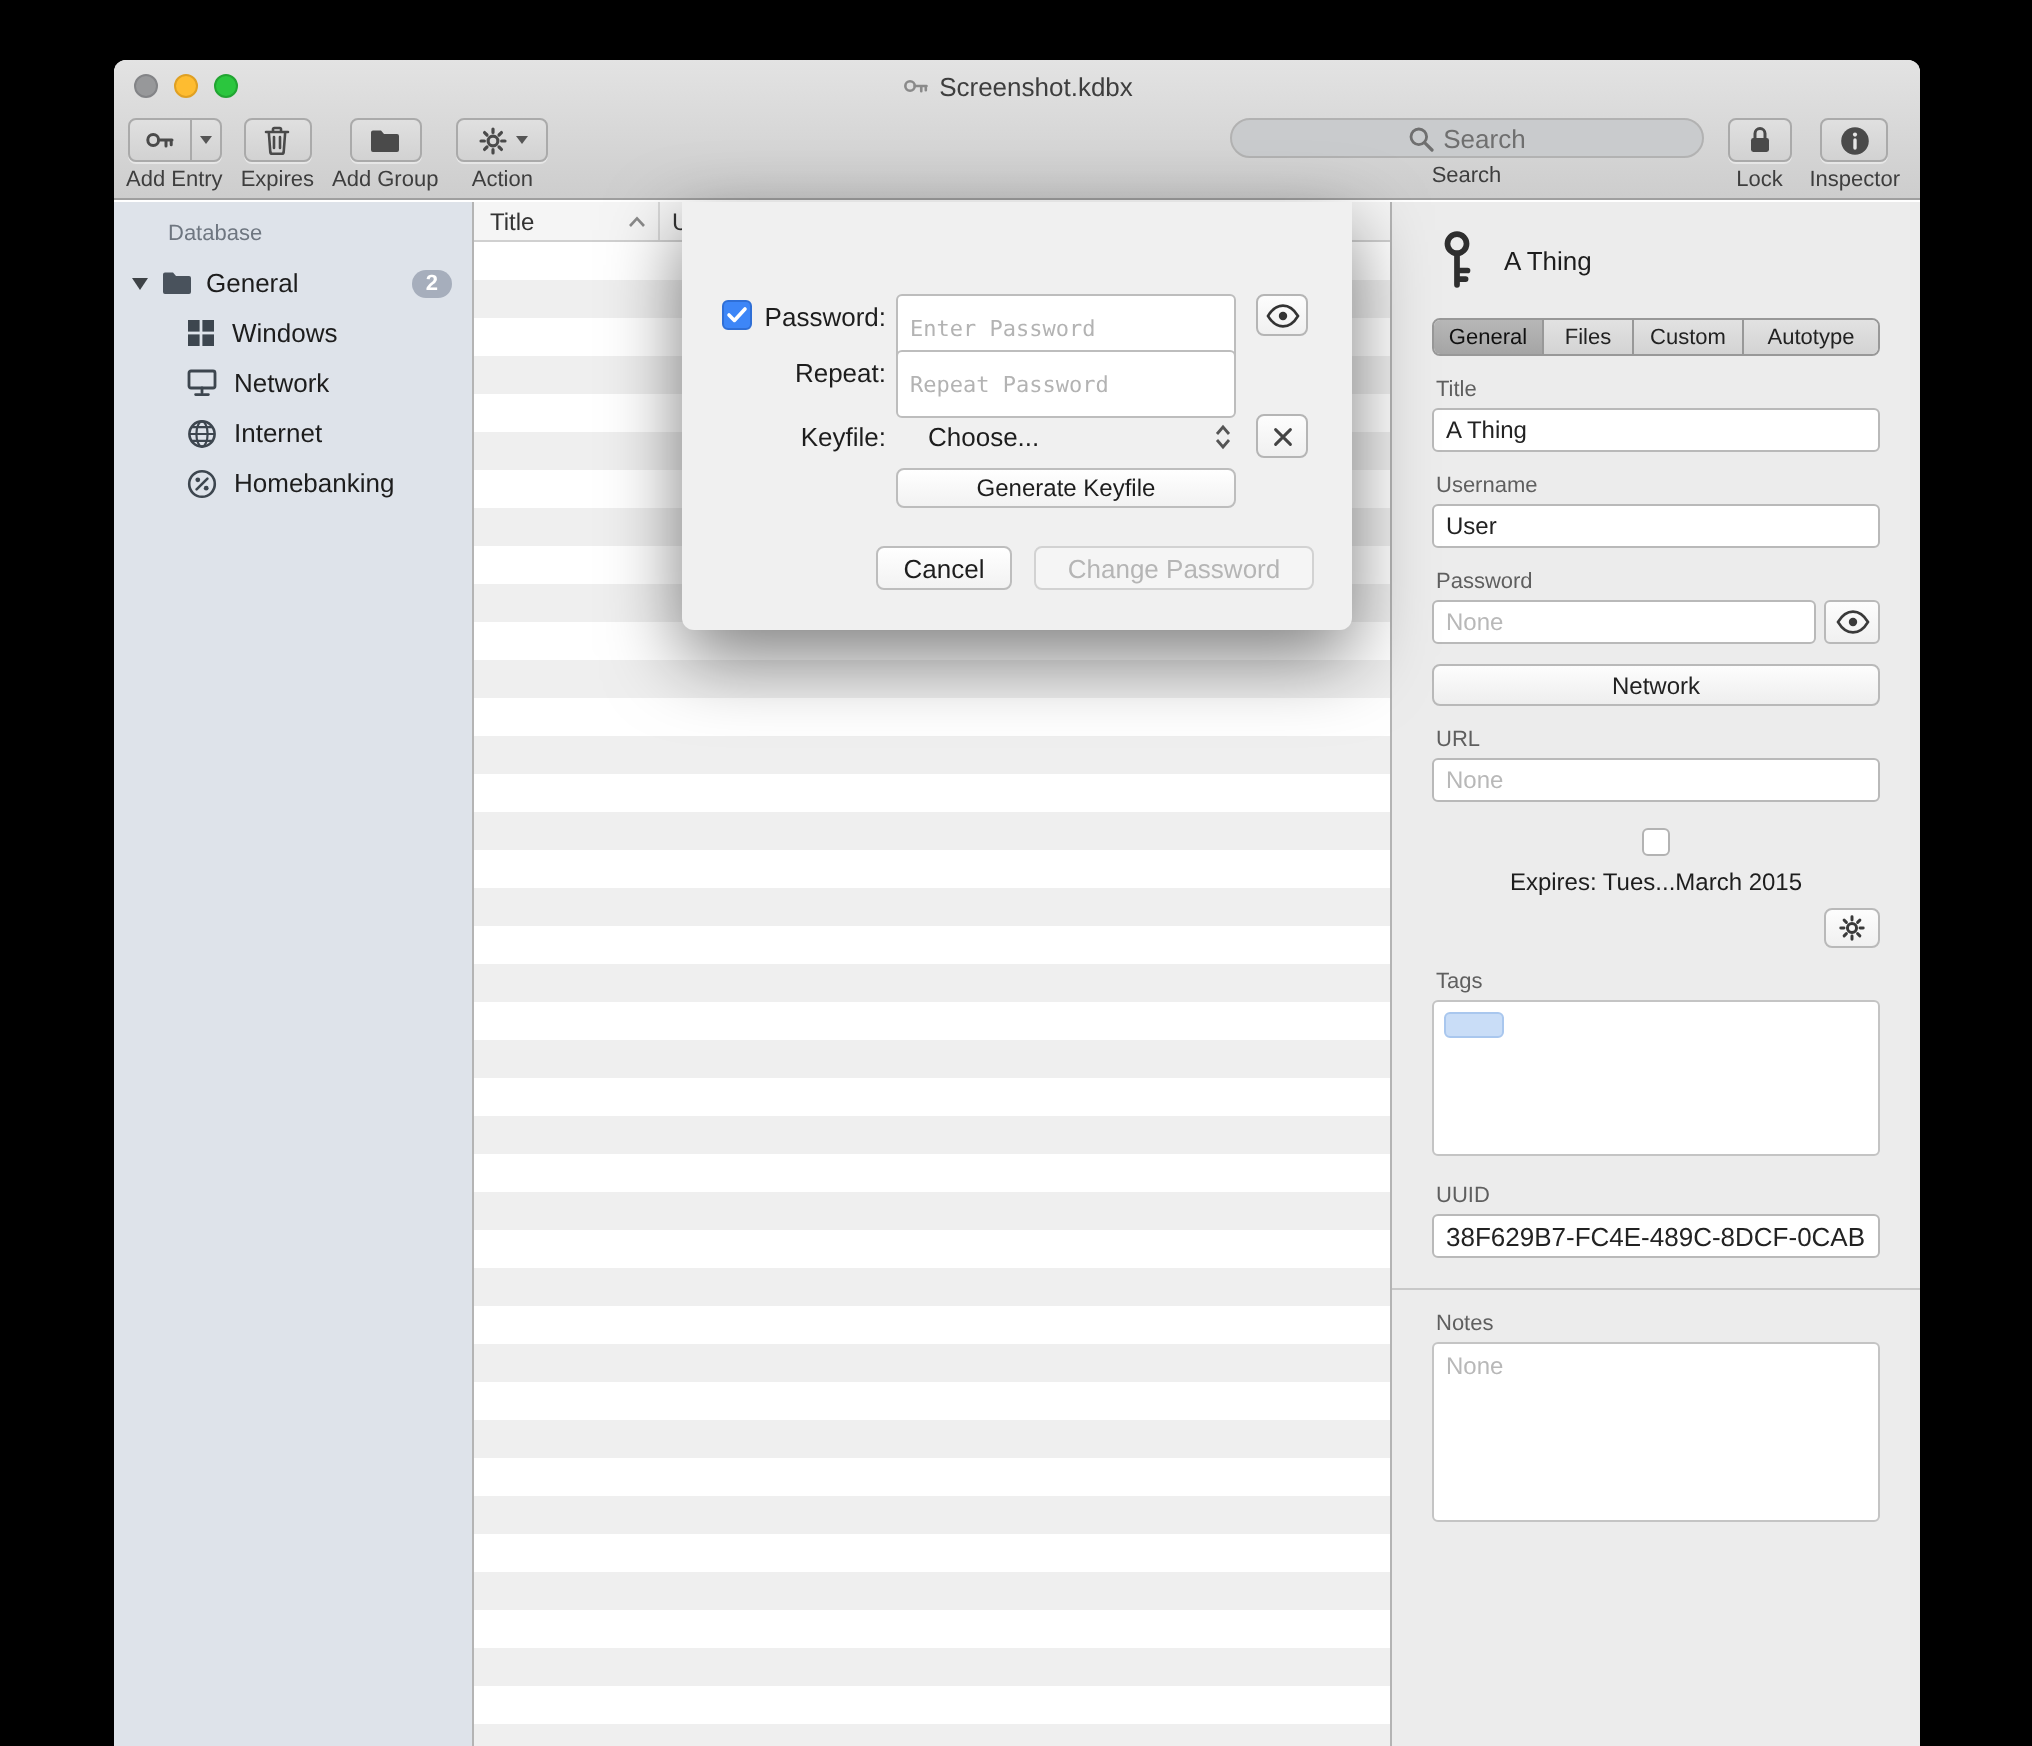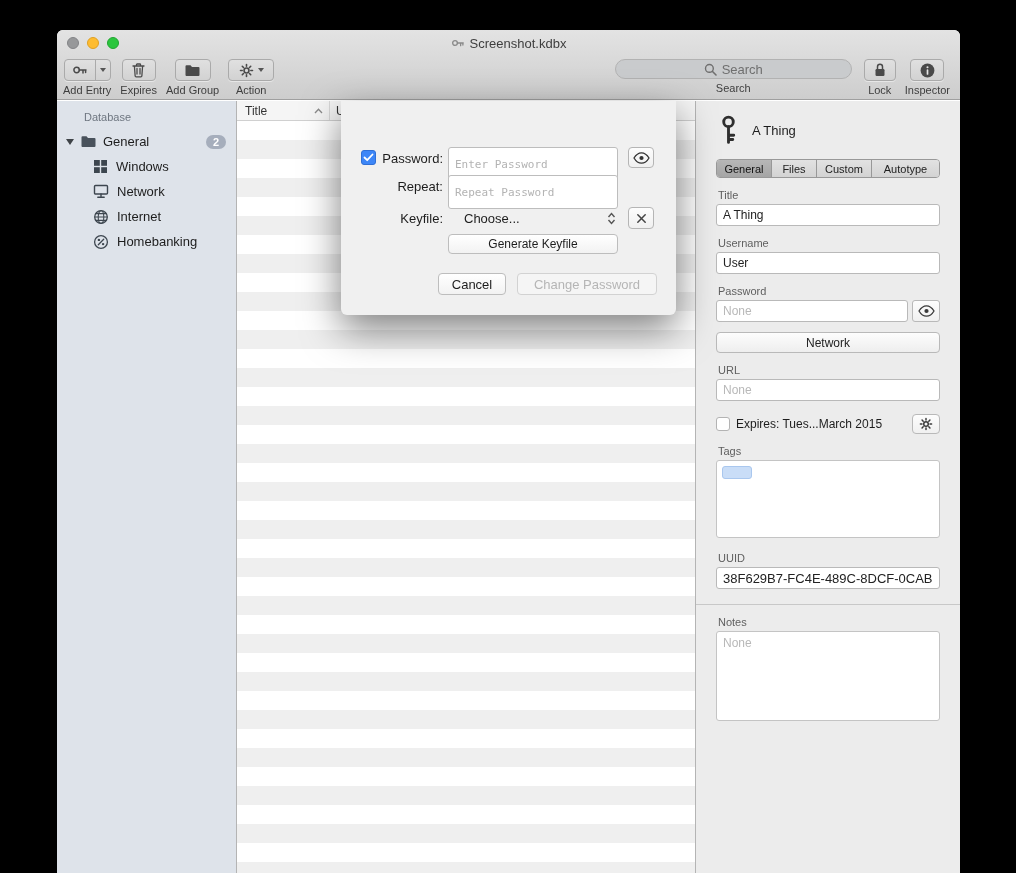--- a/index.html
+++ b/index.html
@@ -61,21 +61,21 @@
   .f-label{font-size:11px;color:#5f5f5f;margin:11px 0 3px 2px;}
   .f-input{width:100%;height:22px;border:1px solid #b9b9b9;border-radius:3px;padding:0 6px;font-size:12px;color:#222;
     background:#fff;font-family:"Liberation Sans",sans-serif;}
   .f-input::placeholder,.notes-area::placeholder{color:#b8b8b8;opacity:1;}
   .pw-row{display:flex;align-items:center;gap:4px;}
   .pw-row .f-input{flex:1;min-width:0;}
   .mini-btn{height:22px;width:28px;border:1px solid #b9b9b9;border-radius:3px;background:linear-gradient(#fdfdfd,#f0f0f0);
     display:flex;align-items:center;justify-content:center;color:#3a3a3a;flex:none;}
   .wide-btn{width:100%;height:21px;margin-top:10px;background:linear-gradient(#fdfdfd,#eee);border:1px solid #b9b9b9;
     border-radius:4px;font-size:12px;color:#222;display:flex;align-items:center;justify-content:center;}
-  .expires-row{display:flex;align-items:center;margin-top:13px;gap:6px;font-size:12px;color:#1d1d1d;}
+  .expires-row{display:flex;align-items:center;margin-top:13px;gap:6px;font-size:12px;color:#1d1d1d;flex-direction:column;}
   .cb-empty{width:14px;height:14px;background:#fff;border:1px solid #b3b3b3;border-radius:3px;flex:none;}
   .gear-btn{margin-left:auto;width:28px;height:20px;border:1px solid #b9b9b9;border-radius:4px;
     background:linear-gradient(#fdfdfd,#f0f0f0);display:flex;align-items:center;justify-content:center;color:#3a3a3a;}
   .tags-box{height:78px;background:#fff;border:1px solid #c4c4c4;border-radius:3px;padding:5px;}
   .tag-pill{width:30px;height:13px;background:#c9ddf7;border:1px solid #a9c7ee;border-radius:3px;}
   .uuid-input{font-size:13px;letter-spacing:0;white-space:nowrap;overflow:hidden;}
   .divider{margin:15px -20px 0;border-top:1px solid #c8c8c8;}
   .notes-area{width:100%;height:90px;border:1px solid #c4c4c4;border-radius:3px;background:#fff;resize:none;
     font-size:12px;color:#222;padding:4px 6px;font-family:"Liberation Sans",sans-serif;}
   

